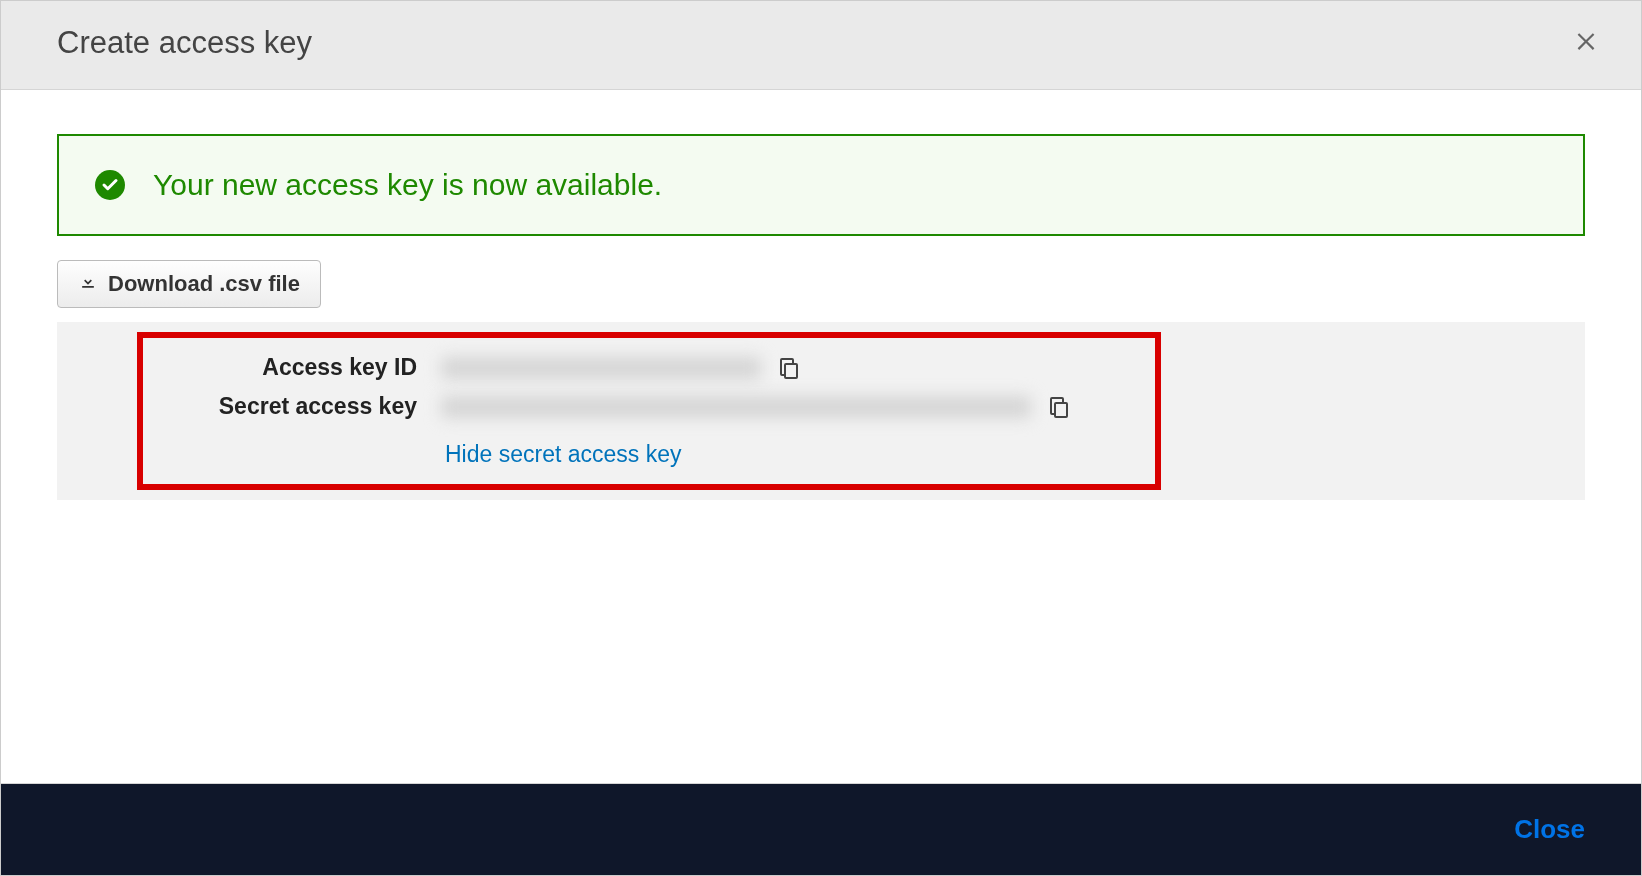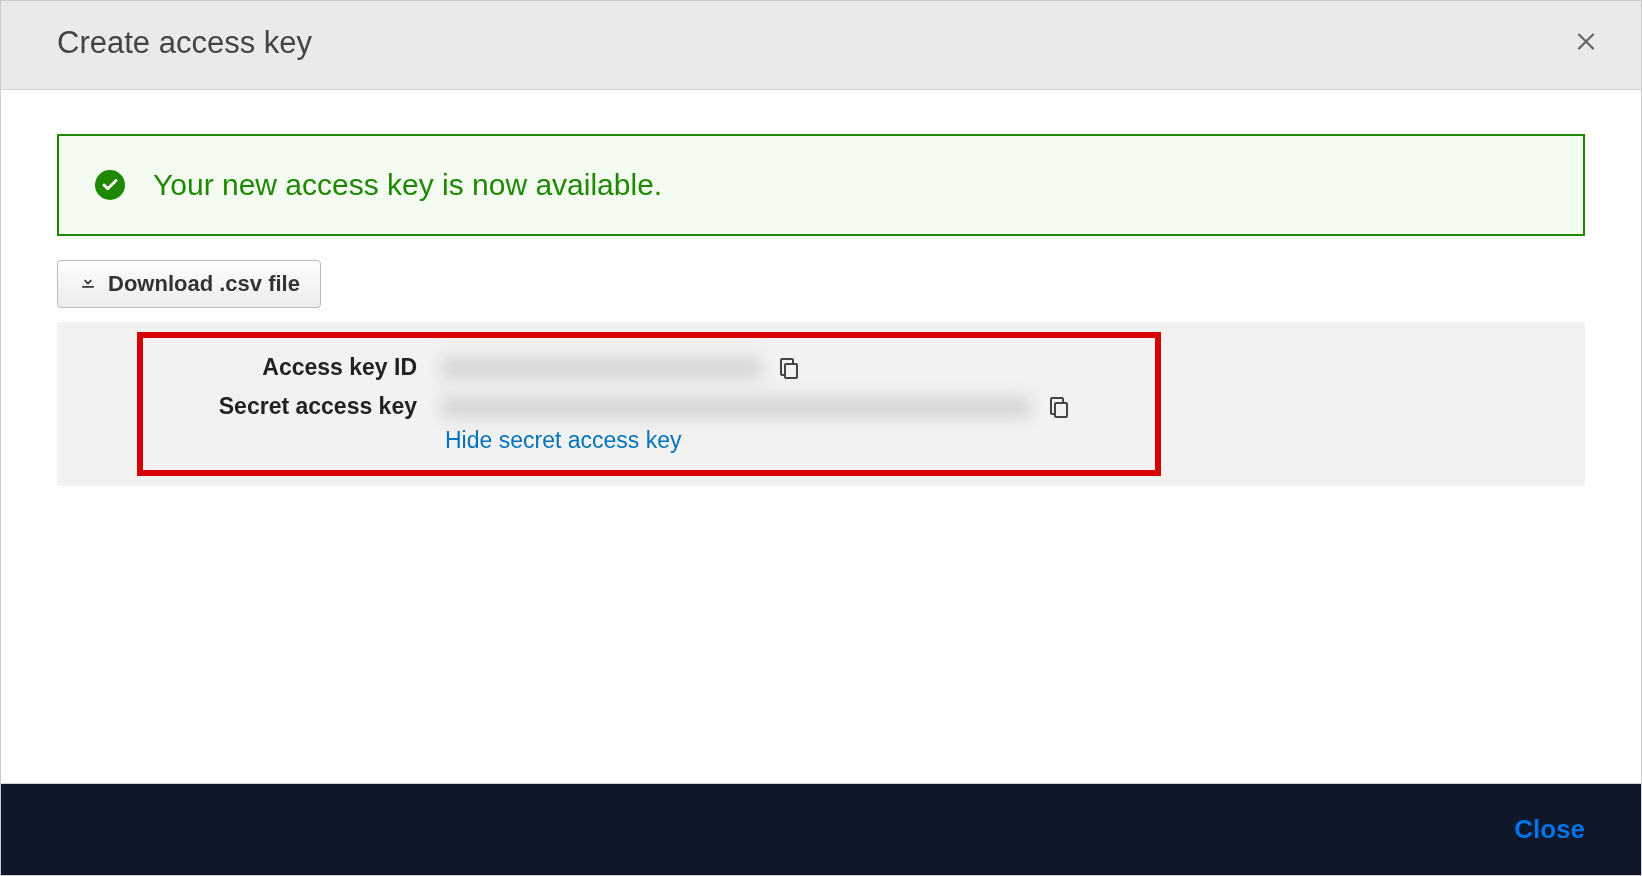--- a/index.html
+++ b/index.html
@@ -151,21 +151,21 @@
       height: 24px;
       cursor: pointer;
       color: #444;
     }
     .hide-link {
       color: #0073bb;
       font-size: 23px;
       cursor: pointer;
       margin-left: 278px;
       display: inline-block;
-      margin-top: 1px;
+      margin-top: 15px;
     }
     .modal-footer {
       background: #0f172a;
       border-top: 1px solid #d5d5d5;
       padding: 30px 56px;
       display: flex;
       justify-content: flex-end;
     }
     .close-btn {
       color: #0073e6;

